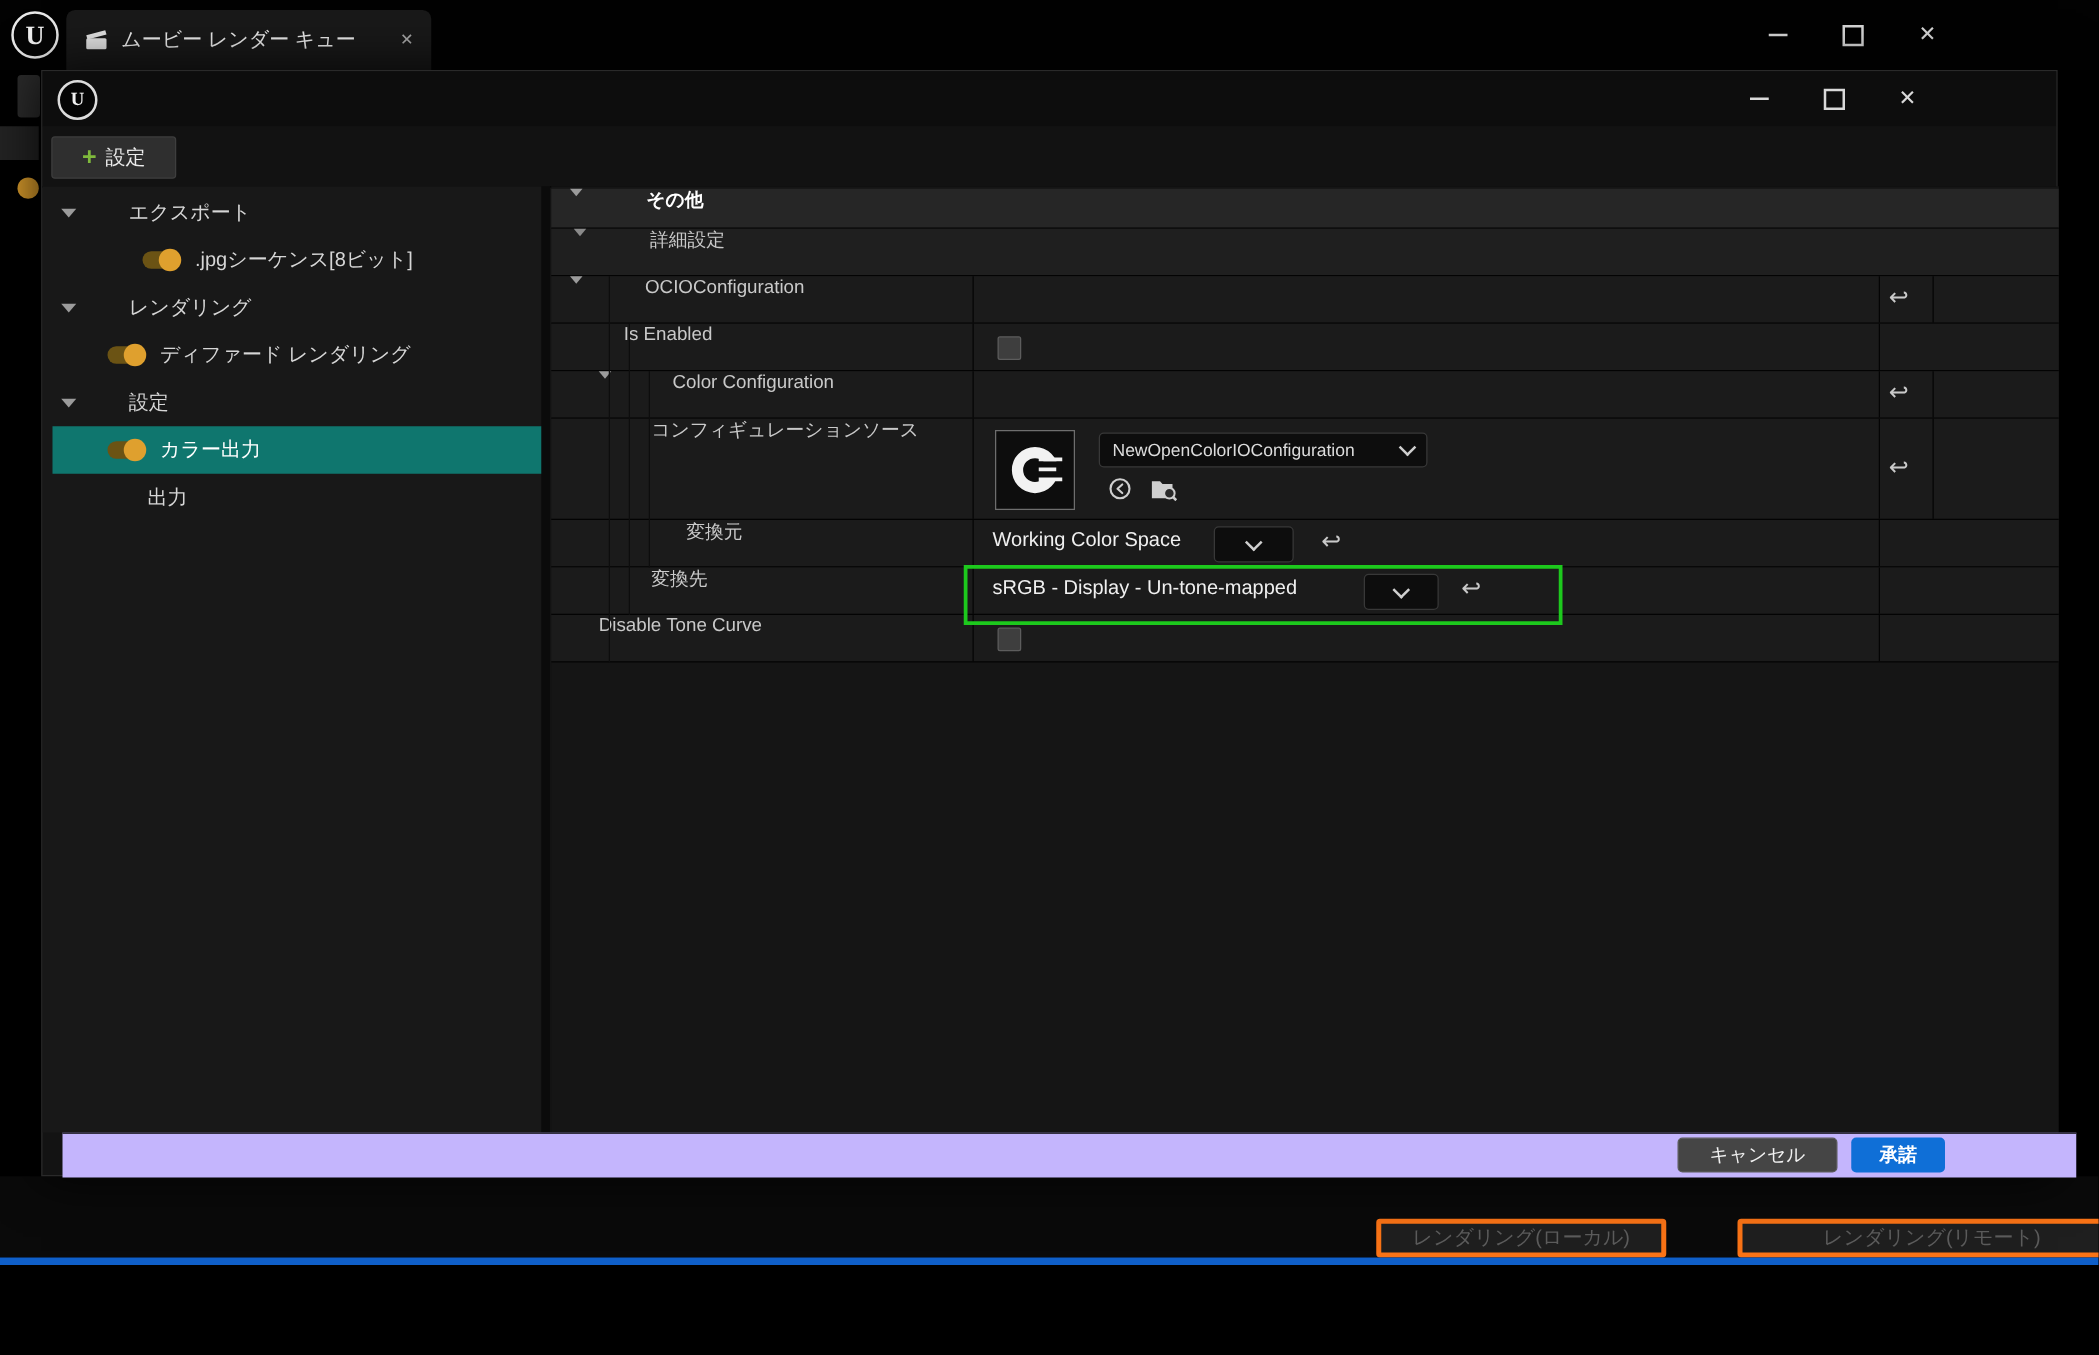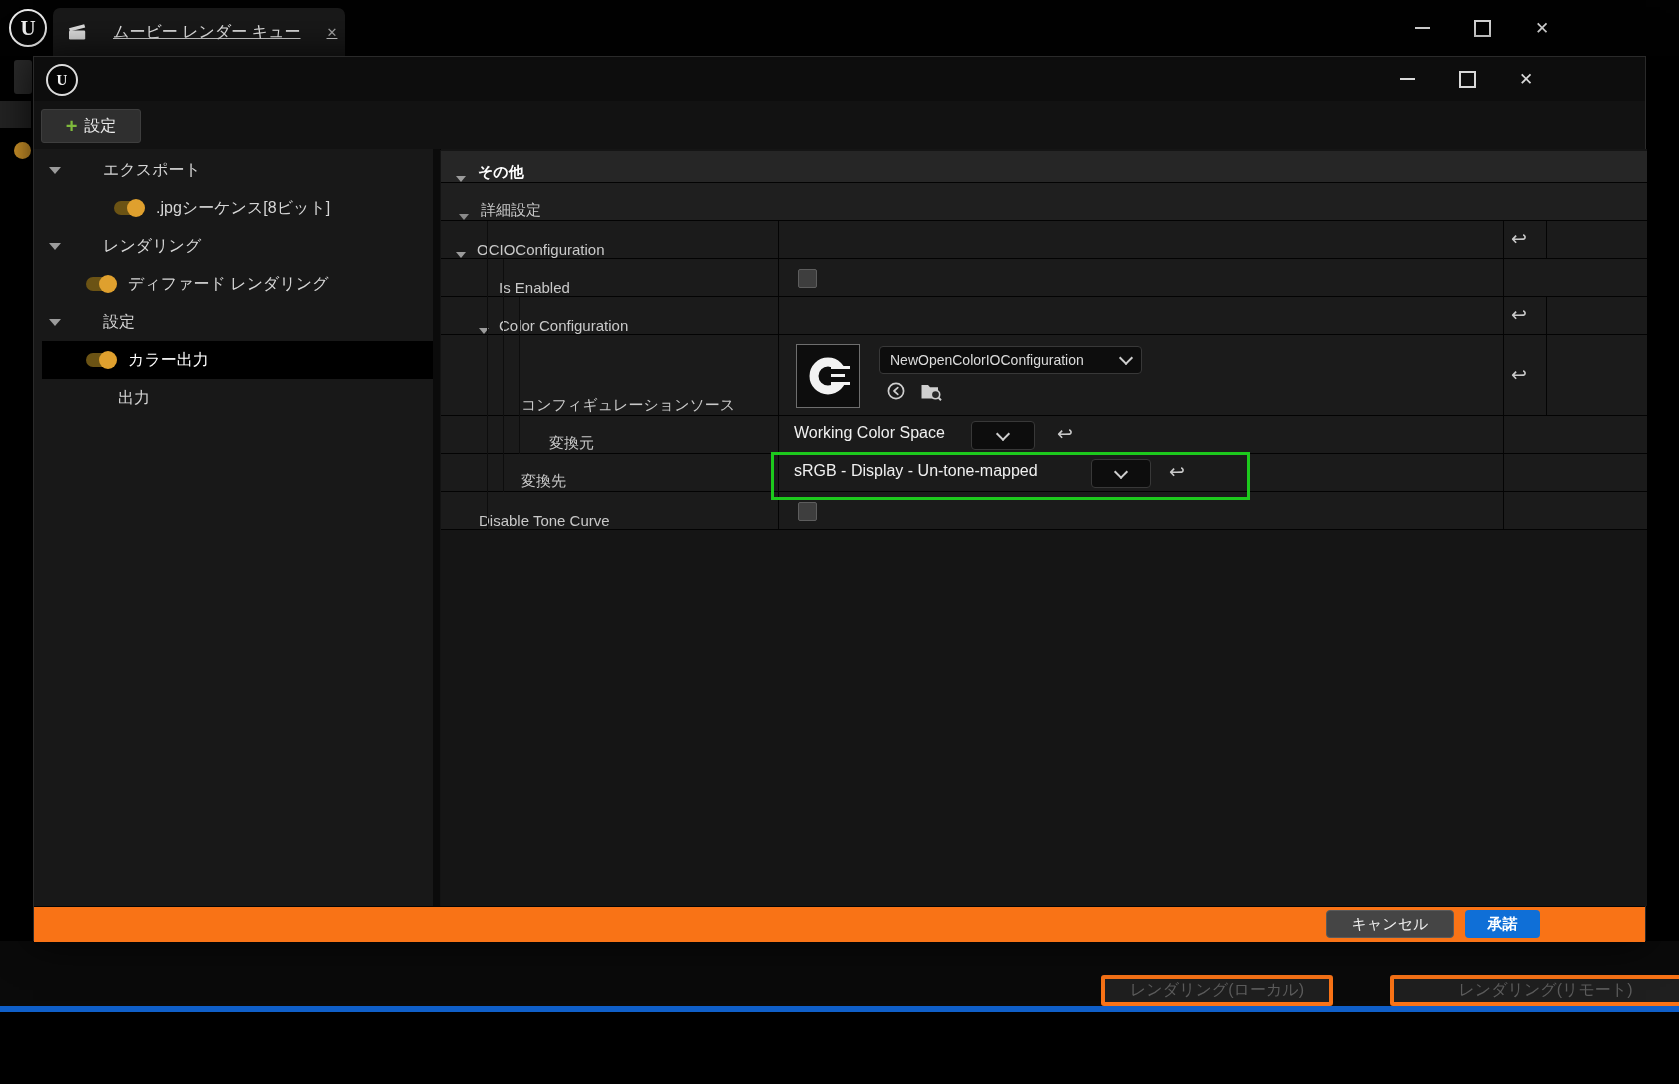--- a/index.html
+++ b/index.html
@@ -6,21 +6,21 @@
   .screen{position:relative;width:1679px;height:1084px;background:#000;overflow:hidden;
           font-family:"Liberation Sans","DejaVu Sans",sans-serif;color:#d6d6d6;}
   .abs{position:absolute;}
 
   
   .main-titlebar{left:0;top:0;width:1679px;height:56px;background:#020202;}
   .logo-circle{border-radius:50%;background:#050505;display:flex;align-items:center;justify-content:center;
                font-family:"Liberation Serif","DejaVu Serif",serif;color:#f2f2f2;}
   .logo-main{left:9px;top:9px;width:34px;height:34px;border:2px solid #e9e9e9;font-size:21px;font-weight:bold;}
   .main-tab{left:53px;top:8px;width:292px;height:48px;background:#191919;border-radius:7px 7px 0 0;
-            display:flex;align-items:center;padding:0 14px;gap:26px;box-sizing:border-box;text-decoration:underline;}
+            display:flex;align-items:center;padding:0 14px;gap:10px;box-sizing:border-box;}
   .tab-title{font-size:16px;color:#ececec;white-space:nowrap;}
   .tab-close{margin-left:auto;color:#a8a8a8;font-size:13px;cursor:pointer;}
   .winbtn{top:0;width:48px;height:56px;display:flex;align-items:center;justify-content:center;color:#d9d9d9;}
   .min-line{width:15px;height:2px;background:#d9d9d9;}
   .max-box{width:13px;height:13px;border:2px solid #d9d9d9;}
   .close-glyph{font-size:17px;}
 
   
   .frag1{left:14px;top:60px;width:18px;height:34px;background:#2b2b2b;border-radius:3px;}
   .frag2{left:0;top:101px;width:31px;height:27px;background:#232323;}
@@ -47,34 +47,34 @@
   .add-plus{color:#7fba3c;font-size:20px;font-weight:bold;line-height:1;}
   .add-label{color:#ececec;font-size:16px;}
   .config-cluster{right:104px;top:53px;height:34px;display:flex;align-items:center;gap:8px;}
   .config-label{color:#d2d2d2;font-size:15px;}
   .caret{color:#bdbdbd;font-size:12px;}
 
   
   .tree-panel{left:0;top:92px;width:399px;height:757px;background:#181818;border-right:7px solid #0b0b0b;box-sizing:content-box;}
   .tree-row{left:0;width:399px;height:38px;display:flex;align-items:center;position:absolute;cursor:pointer;}
   .tree-row .txt{font-size:16px;color:#d6d6d6;white-space:nowrap;}
-  .tree-row.selected{left:8px;width:391px;background:#000000;text-align:center;}
+  .tree-row.selected{left:8px;width:391px;background:#0f766e;text-align:center;}
   .tree-row.selected .txt{color:#fff;}
   .tri{width:0;height:0;border-left:6px solid transparent;border-right:6px solid transparent;border-top:7px solid #9b9b9b;}
   .tri-sm{border-left-width:5px;border-right-width:5px;border-top-width:6px;}
   .toggle{width:30px;height:14px;border-radius:8px;background:#6b5314;position:relative;flex:0 0 auto;}
   .toggle::after{content:"";position:absolute;right:-1px;top:-2px;width:18px;height:18px;border-radius:50%;background:#dfa02e;}
 
   
   .details-panel{left:407px;top:92px;width:1206px;height:757px;background:#151515;}
   .drow{position:absolute;left:0;width:1206px;border-bottom:1px solid #030303;box-sizing:border-box;}
   .sect1{background:#262626;}
   .sect2{background:#1f1f1f;}
   .prow{background:#1b1b1b;}
-  .rowflex{display:flex;align-items:flex-end;height:100%;}
+  .rowflex{display:flex;align-items:flex-start;height:100%;gap:39px;}
   .dlabel{font-size:15px;color:#c9c9c9;white-space:nowrap;}
   .dlabel.bold{color:#fff;font-weight:bold;}
   .vdiv{position:absolute;top:0;bottom:0;width:1px;background:#040404;}
   .guide{position:absolute;width:1px;background:#0d0d0d;}
   .value-text{font-size:16px;color:#f0f0f0;white-space:nowrap;}
   .checkbox{width:17px;height:17px;background:#3e3e3e;border:1px solid #5d5d5d;border-radius:2px;cursor:pointer;}
   .combo{background:#0d0d0d;border:1px solid #383838;border-radius:4px;display:flex;align-items:center;
          box-sizing:border-box;cursor:pointer;}
   .combo .ctext{font-size:14px;color:#dcdcdc;padding:0 10px;white-space:nowrap;}
   .chev{width:8px;height:8px;border-right:2px solid #cfcfcf;border-bottom:2px solid #cfcfcf;
@@ -82,21 +82,21 @@
   .chev-only{justify-content:center;}
   .chev-only .chev{margin:-4px 0 0 0;}
   .reset{color:#c9c9c9;font-size:19px;cursor:pointer;line-height:1;}
   .thumb{background:#0d0d0d;border:1px solid #6e6e6e;display:flex;align-items:center;justify-content:center;}
   .srow-icons{display:flex;gap:14px;align-items:center;}
 
   
   .annotation{border:3px solid #1dc91d;background:transparent;pointer-events:none;}
 
   
-  .dlg-footer{left:0;top:849px;width:1611px;height:35px;background:#f97316;border-top:1px solid #040404;}
+  .dlg-footer{left:16px;top:849px;width:1611px;height:35px;background:#c4b5fd;border-top:1px solid #040404;}
   .btn{display:flex;align-items:center;justify-content:center;border-radius:4px;font-size:15px;cursor:pointer;box-sizing:border-box;}
   .btn-cancel{left:1292px;top:3px;width:128px;height:28px;background:#454545;border:1px solid #5a5a5a;color:#f1f1f1;}
   .btn-accept{left:1431px;top:3px;width:75px;height:28px;background:#0f6fd7;color:#fff;font-weight:bold;}
 </style>
 </head>
 <body>
 
 <div class="screen">
 
   <div class="abs main-titlebar">

